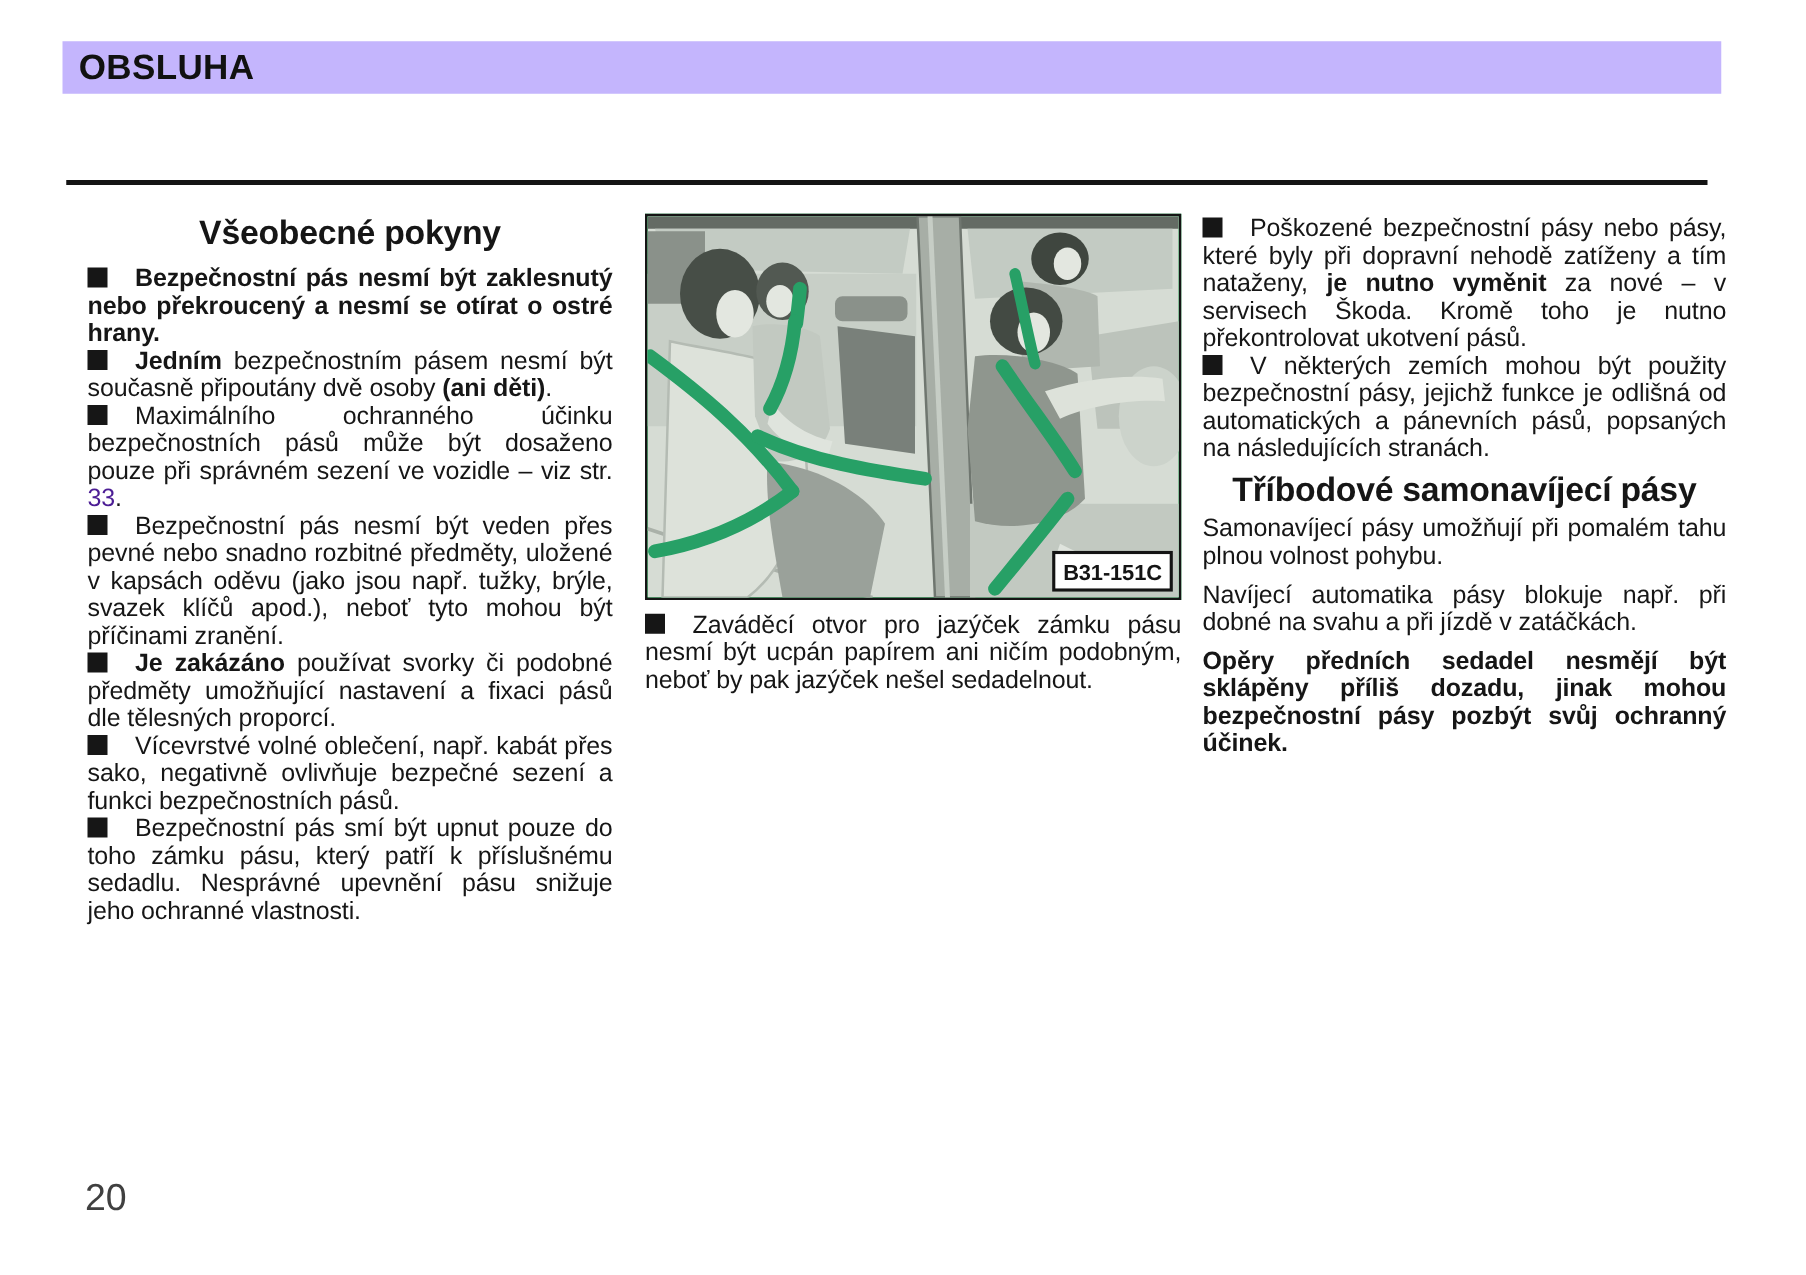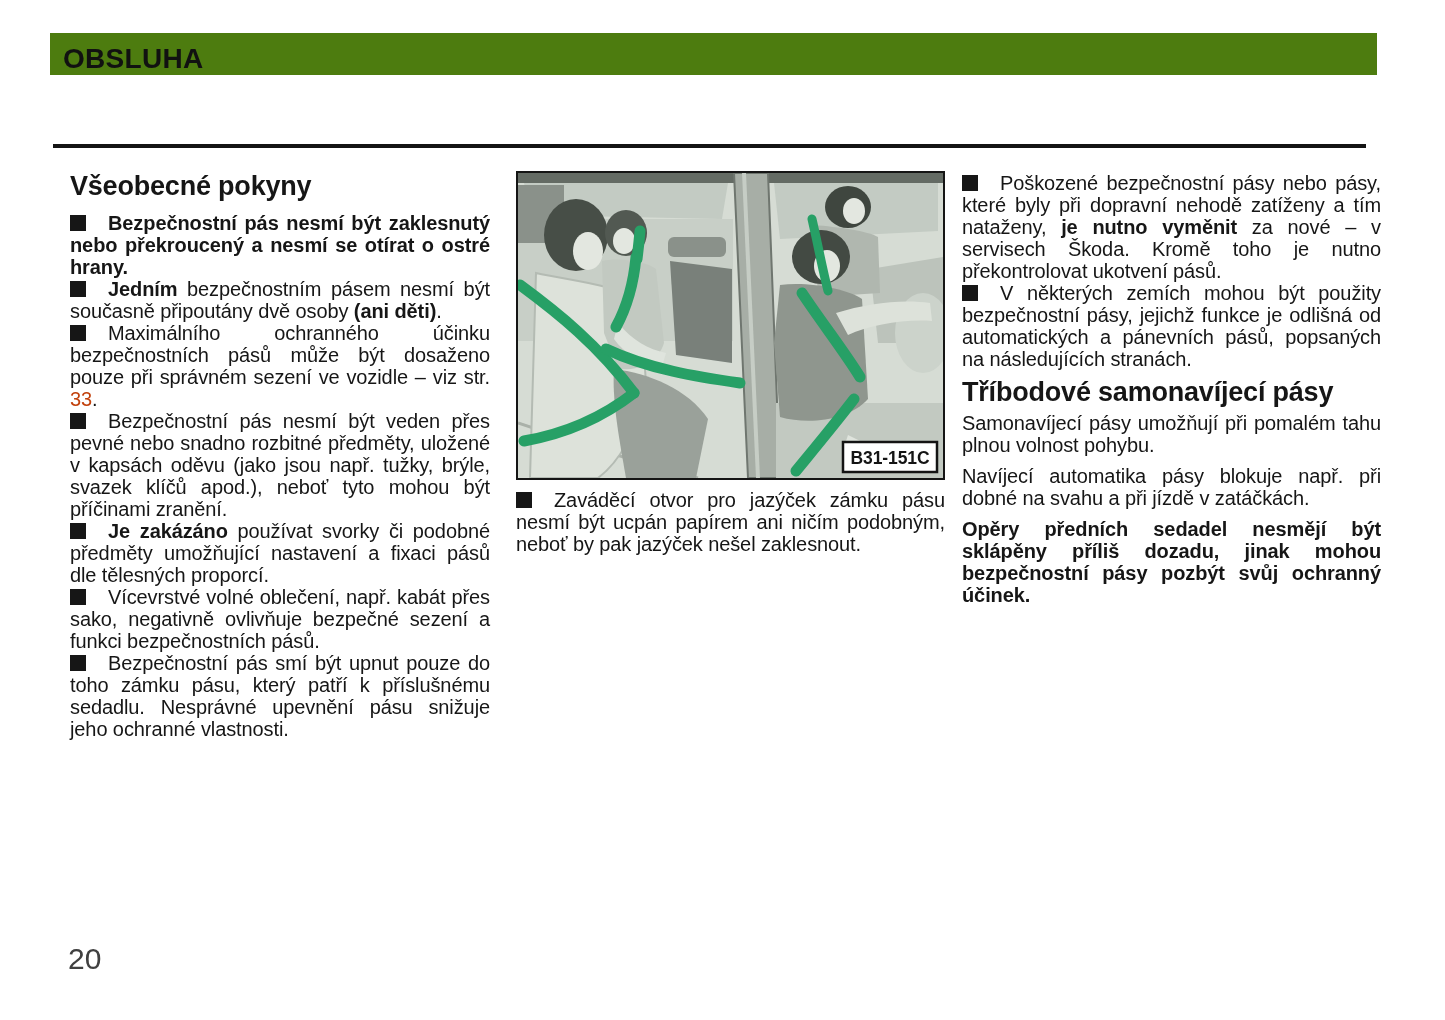--- a/index.html
+++ b/index.html
@@ -2,45 +2,45 @@
 <html><head>
 <meta charset="utf-8">
 <style>
   html,body{margin:0;padding:0;background:#ffffff;}
   .page{
     position:relative;width:1445px;height:1020px;background:#ffffff;overflow:hidden;
     font-family:"Liberation Sans",sans-serif;color:#161616;
   }
   .header-bar{
     position:absolute;left:50px;top:33px;width:1327px;height:42px;
-    background:#4d7c0f;display:flex;align-items:flex-end;
+    background:#c4b5fd;display:flex;align-items:center;
   }
   .header-bar .title{
     font-size:28px;font-weight:bold;padding-left:13px;color:#111;letter-spacing:0.3px;
   }
   .rule{
     position:absolute;left:53px;top:144px;width:1313px;height:4px;background:#141414;
   }
   .col{position:absolute;text-align:justify;font-size:20px;line-height:22px;letter-spacing:-0.1px;}
   .col-left{left:70px;top:172px;width:420px;}
   .col-middle{left:516px;top:171px;width:429px;}
   .col-right{left:962px;top:172px;width:419px;}
   .heading{
     font-size:27px;line-height:28px;font-weight:bold;margin:0 0 12px 0;
-    letter-spacing:-0.2px;text-align:left;
+    letter-spacing:-0.2px;text-align:center;
   }
   .heading.gap{margin-top:8px;margin-bottom:6px;}
   .para{margin:0;hyphens:manual;-webkit-hyphens:manual;}
   .para.gap{margin-top:9px;}
   .para .b,.b{font-weight:bold;}
   .bullet{
     display:inline-block;width:16px;height:16px;background:#161616;
     margin-right:22px;transform:translateY(1px);
   }
-  a.ref{color:#c2410c;text-decoration:none;cursor:pointer;}
+  a.ref{color:#4c1d95;text-decoration:none;cursor:pointer;}
   .figure{
     width:425px;height:305px;border:2px solid #151515;background:#22c55e;
   }
   .figure svg{display:block;}
   .caption{margin-top:9px;}
   .page-number{
     position:absolute;left:68px;top:942px;font-size:30px;line-height:34px;color:#404040;
   }
 </style>
 </head>
@@ -121,21 +121,21 @@
           <path d="M336,226 C316,252 296,276 278,298"></path>
         </g>
 
         <g>
           <rect x="325" y="269" width="94" height="30" fill="#ffffff" stroke="#141414" stroke-width="2.5"></rect>
           <text x="372" y="291" text-anchor="middle" font-family="Liberation Sans, sans-serif" font-size="17.5" font-weight="bold" fill="#141414">B31-151C</text>
         </g>
       </svg>
     </div>
     <div class="caption">
-        <p class="para"><span class="bullet"></span><span>Zaváděcí otvor pro jazýček zámku pásu nesmí být ucpán papírem ani ničím po­dobným, neboť by pak jazýček nešel zakles­nout.</span></p>
+        <p class="para"><span class="bullet"></span><span>Zaváděcí otvor pro jazýček zámku pásu nesmí být ucpán papírem ani ničím po­dobným, neboť by pak jazýček nešel sedadel­nout.</span></p>
       </div>
   </div>
 
   <div class="col col-right">
       <p class="para"><span class="bullet"></span><span>Poškozené bezpečnostní pásy nebo pásy, které byly při dopravní nehodě zatíženy a tím nataženy, </span><span class="b">je nutno vyměnit</span><span> za nové – v servisech Škoda. Kromě toho je nutno překontrolovat ukot­vení pásů.</span></p>
       <p class="para"><span class="bullet"></span><span>V některých zemích mohou být použity bezpečnostní pásy, jejichž funkce je odlišná od automatických a pánevních pásů, pop­saných na následujících stranách.</span></p>
       <h2 class="heading gap"><span>Tříbodové samonavíjecí pásy</span></h2>
       <p class="para"><span>Samonavíjecí pásy umožňují při pomalém tahu plnou volnost pohybu.</span></p>
       <p class="para gap"><span>Navíjecí automatika pásy blokuje např. při dobné na svahu a při jízdě v zatáčkách.</span></p>
       <p class="para gap"><span class="b">Opěry předních sedadel nesmějí být sklápěny příliš dozadu, jinak mohou bezpečnostní pásy pozbýt svůj ochranný účinek.</span></p>

